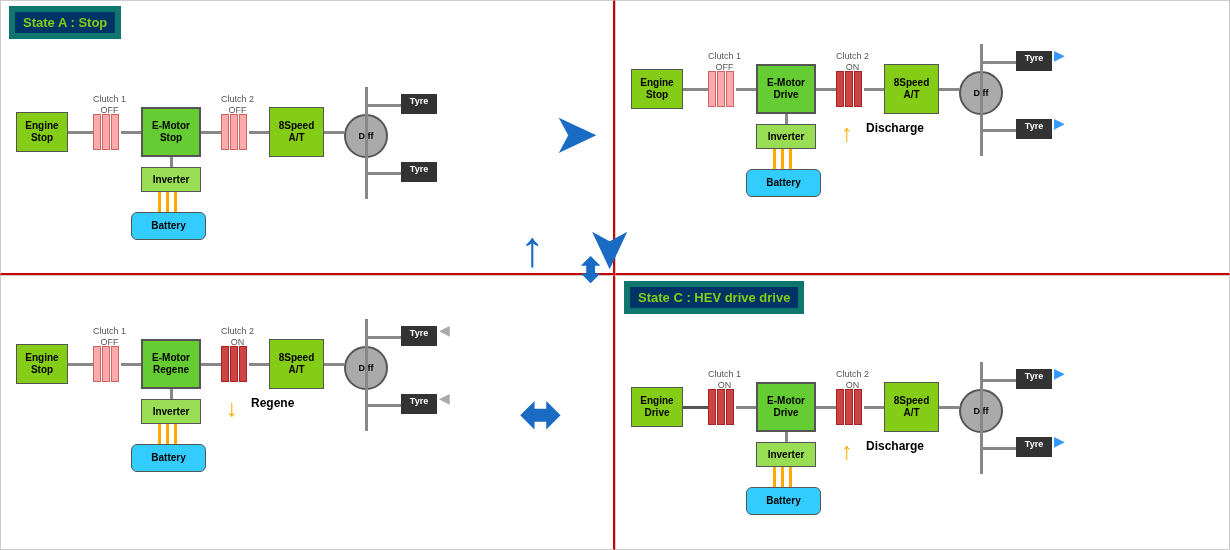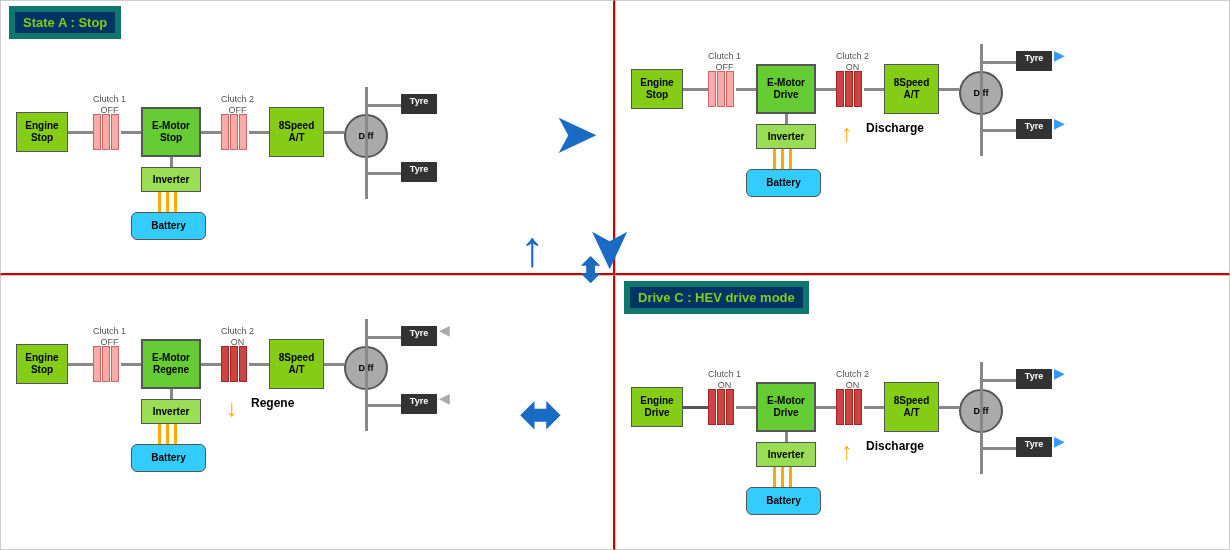--- a/index.html
+++ b/index.html
@@ -290,21 +290,21 @@
     <div style="position:absolute;left:155px;top:140px;width:3px;height:20px;background:#ffaa00;"></div>
     <div style="position:absolute;left:163px;top:140px;width:3px;height:20px;background:#ffaa00;"></div>
 
     <div class="yellow-arrow" style="left:215px;top:110px;">↓</div>
     <div class="energy-label" style="left:240px;top:112px;">Regene</div>
     <div class="box box-blue" style="left:120px;top:160px;width:75px;height:28px;">Battery</div>
   </div>
 </div>
 
 <div class="quadrant quadrant-br">
-  <div class="state-title">Drive C : HEV drive mode</div>
+  <div class="state-title">State C : HEV drive drive</div>
   <div class="diagram">
 
     <div class="box box-gray" style="left:5px;top:60px;width:52px;height:40px;">Engine<br>Drive</div>
     <div class="shaft shaft-active" style="left:57px;top:79px;width:25px;"></div>
 
     <div class="clutch-label" style="left:82px;top:42px;">Clutch 1<br>ON</div>
     <div style="position:absolute;left:82px;top:62px;display:flex;align-items:center;gap:1px;">
       <div class="clutch-plate-dark"></div>
       <div class="clutch-plate-dark"></div>
       <div class="clutch-plate-dark"></div>

